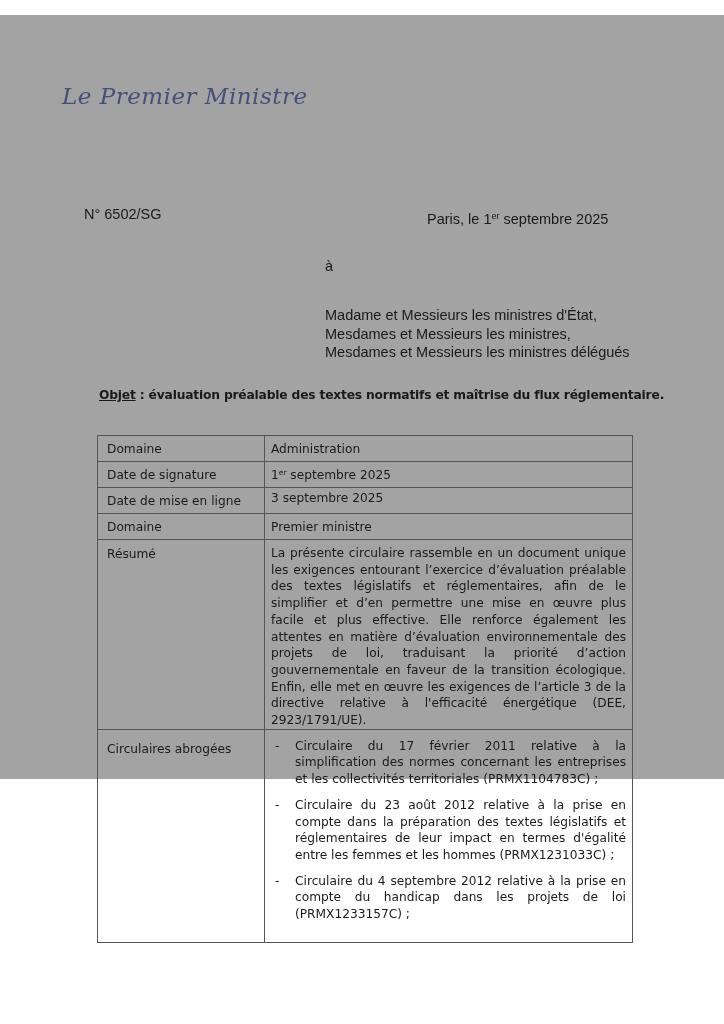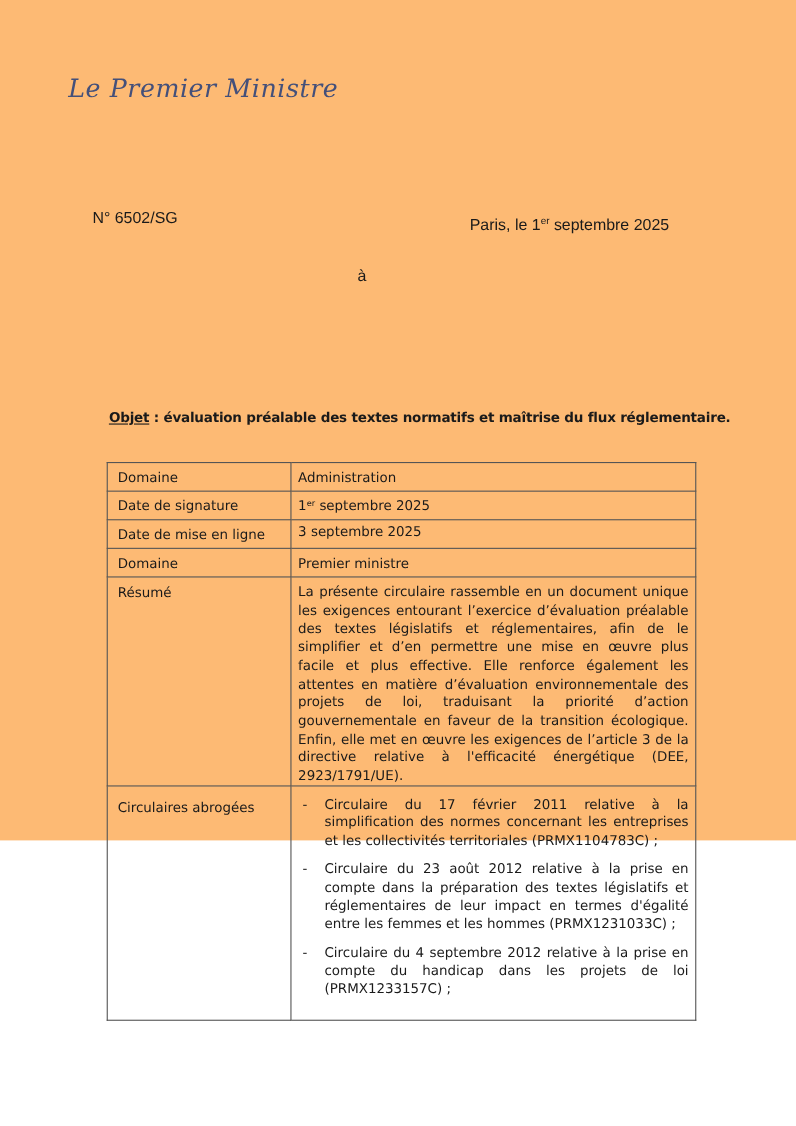--- a/index.html
+++ b/index.html
@@ -1,17 +1,17 @@
 <!DOCTYPE html>
 <html><head>
 <meta charset="utf-8">
 <style>
   html, body { margin: 0; padding: 0; background: #ffffff; }
   body { width: 724px; height: 1024px; position: relative; overflow: hidden; color: #1a1a1a; }
-  .page { position: absolute; left: 0; top: 0; width: 724px; height: 764px; background: #fdba74; }
+  .page { position: absolute; left: 0; top: 15px; width: 724px; height: 764px; background: #a3a3a3; }
   .letterhead { position: absolute; left: 62px; top: 68px; font-family: "DejaVu Serif", serif; font-style: italic; font-size: 23px; color: #44507a; letter-spacing: 0.5px; }
   .sans { font-family: "Liberation Sans", sans-serif; }
   .date-line { position: absolute; left: 427px; top: 166px; font-size: 14.5px; margin-top: 30px; }
   .date-line sup { font-size: 9px; vertical-align: 5px; }
   .ref { position: absolute; left: 84px; top: 191px; font-size: 14.5px; }
   .to { position: absolute; left: 325px; top: 243px; font-size: 14.5px; }
   .recipients { position: absolute; left: 325px; top: 291px; font-size: 14.5px; line-height: 18.5px; }
   .object { position: absolute; left: 99px; top: 373px; font-family: "DejaVu Sans", sans-serif; font-size: 12.3px; font-weight: bold; letter-spacing: -0.2px; text-align: right; }
   .object .lbl { text-decoration: underline; }
   table.meta { position: absolute; left: 97px; top: 420px; width: 536px; border-collapse: collapse; font-family: "DejaVu Sans", sans-serif; font-size: 12.2px; }
@@ -36,20 +36,25 @@
 <div class="page">
 
   <div class="letterhead">Le Premier Ministre</div>
 
   <div class="date-line sans"><span>Paris, le 1</span><sup>er</sup><span> septembre 2025</span></div>
 
   <div class="ref sans">N° 6502/SG</div>
 
   <div class="to sans">à</div>
 
+  <div class="recipients sans">
+    <div>Madame et Messieurs les ministres d'État,</div>
+    <div>Mesdames et Messieurs les ministres,</div>
+    <div>Mesdames et Messieurs les ministres délégués</div>
+  </div>
 
   <div class="object"><span class="lbl">Objet</span><span> : évaluation préalable des textes normatifs et maîtrise du flux réglementaire.</span></div>
 
   <table class="meta">
     <tbody>
         <tr class="short">
       <td class="k">
             <div>Domaine</div>
           </td>
       <td class="v">

